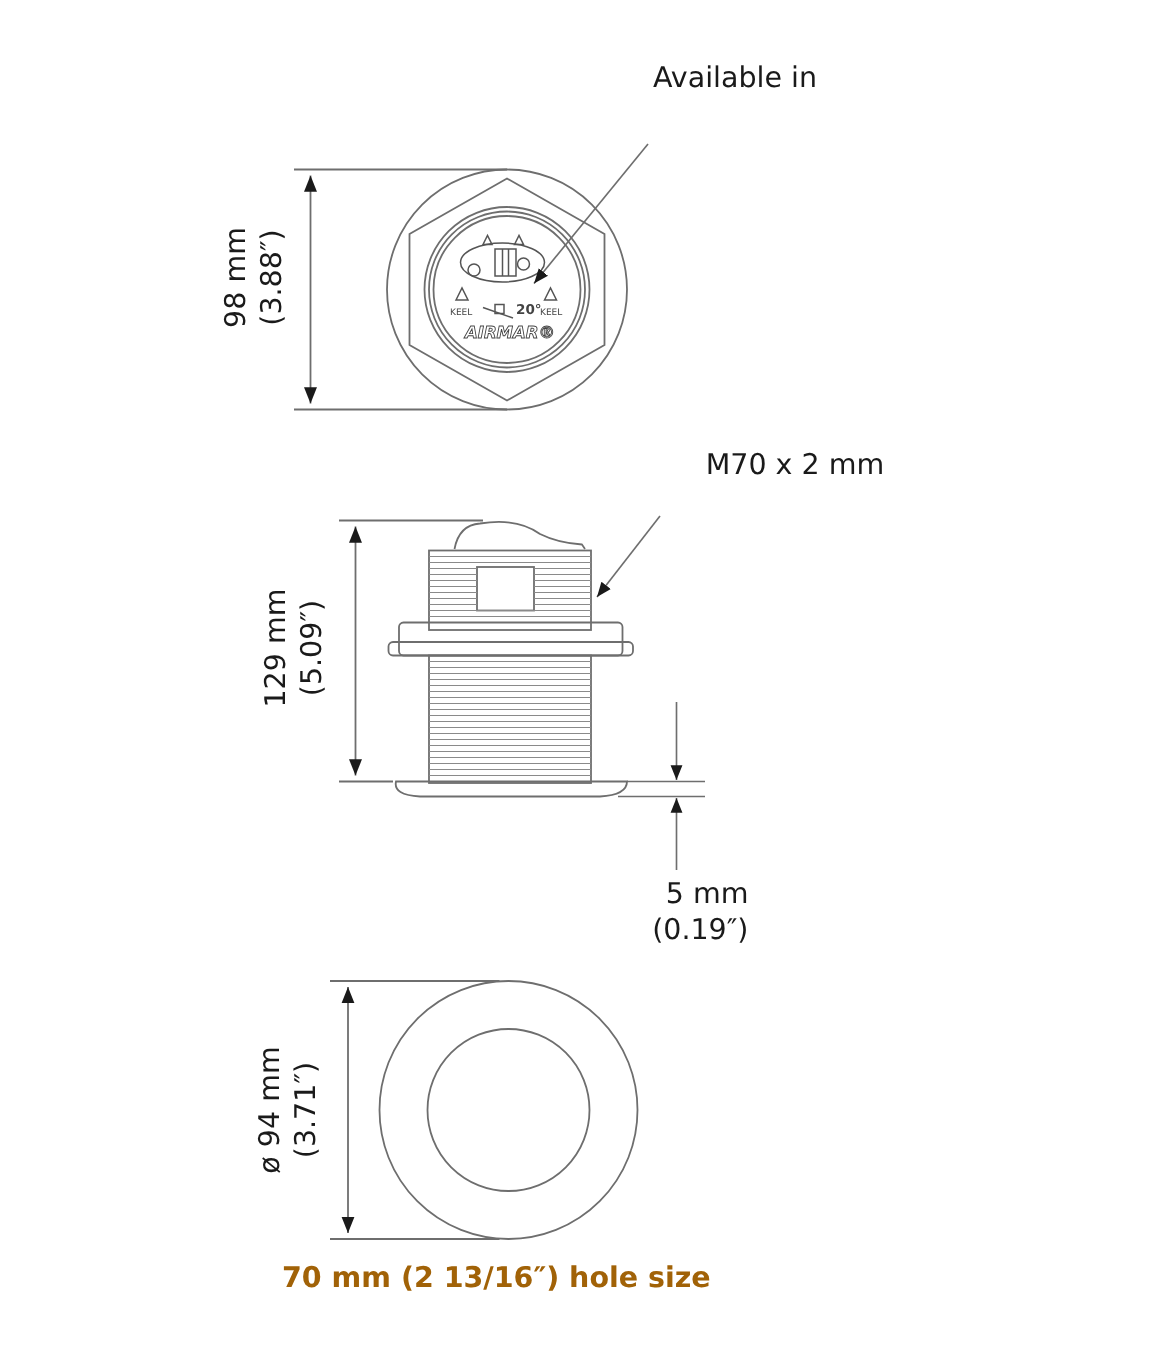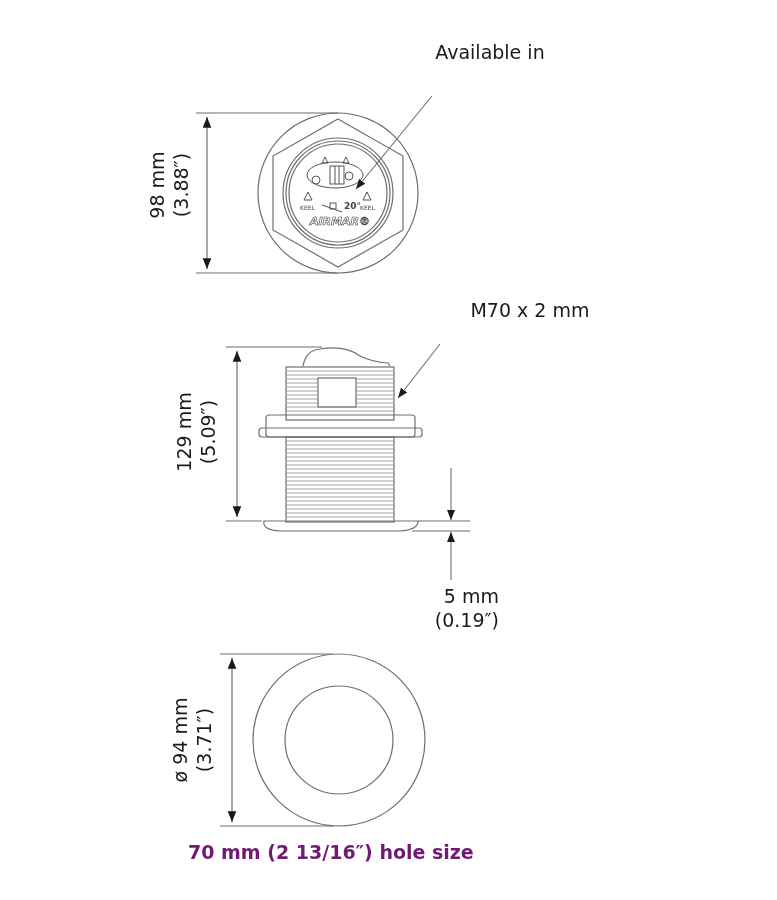--- a/index.html
+++ b/index.html
@@ -4,21 +4,21 @@
 <style>
   html, body { margin: 0; padding: 0; background: #ffffff; }
   body { width: 777px; height: 900px; position: relative; overflow: hidden;
          font-family: "DejaVu Sans", sans-serif; color: #1a1a1a; }
   svg.drawing { position: absolute; left: 0; top: 0; }
   .lbl { position: absolute; font-size: 19px; line-height: 24px; text-align: center; white-space: nowrap; color: #1a1a1a; }
   .lbl .ln { display: block; }
   .lbl .it { font-style: italic; }
   .vlbl { position: absolute; font-size: 19px; line-height: 24px; white-space: nowrap; text-align: center;
           transform-origin: 0 0; transform: rotate(-90deg); color: #1a1a1a; }
-  .caption { position: absolute; left: 188px; top: 841px; font-size: 19px; font-weight: bold; white-space: nowrap; color: #701a75; }
+  .caption { position: absolute; left: 188px; top: 841px; font-size: 19px; font-weight: bold; white-space: nowrap; color: #a16207; }
 </style>
 </head>
 <body>
 
 <svg class="drawing" width="777" height="900" viewBox="0 0 777 900" xmlns="http://www.w3.org/2000/svg">
   <defs>
     <marker id="arr" viewBox="0 0 10 10" refX="10" refY="5" markerWidth="9" markerHeight="9" orient="auto-start-reverse">
       <path d="M0,1 L10,5 L0,9 z" fill="#1a1a1a"></path>
     </marker>
   </defs>

